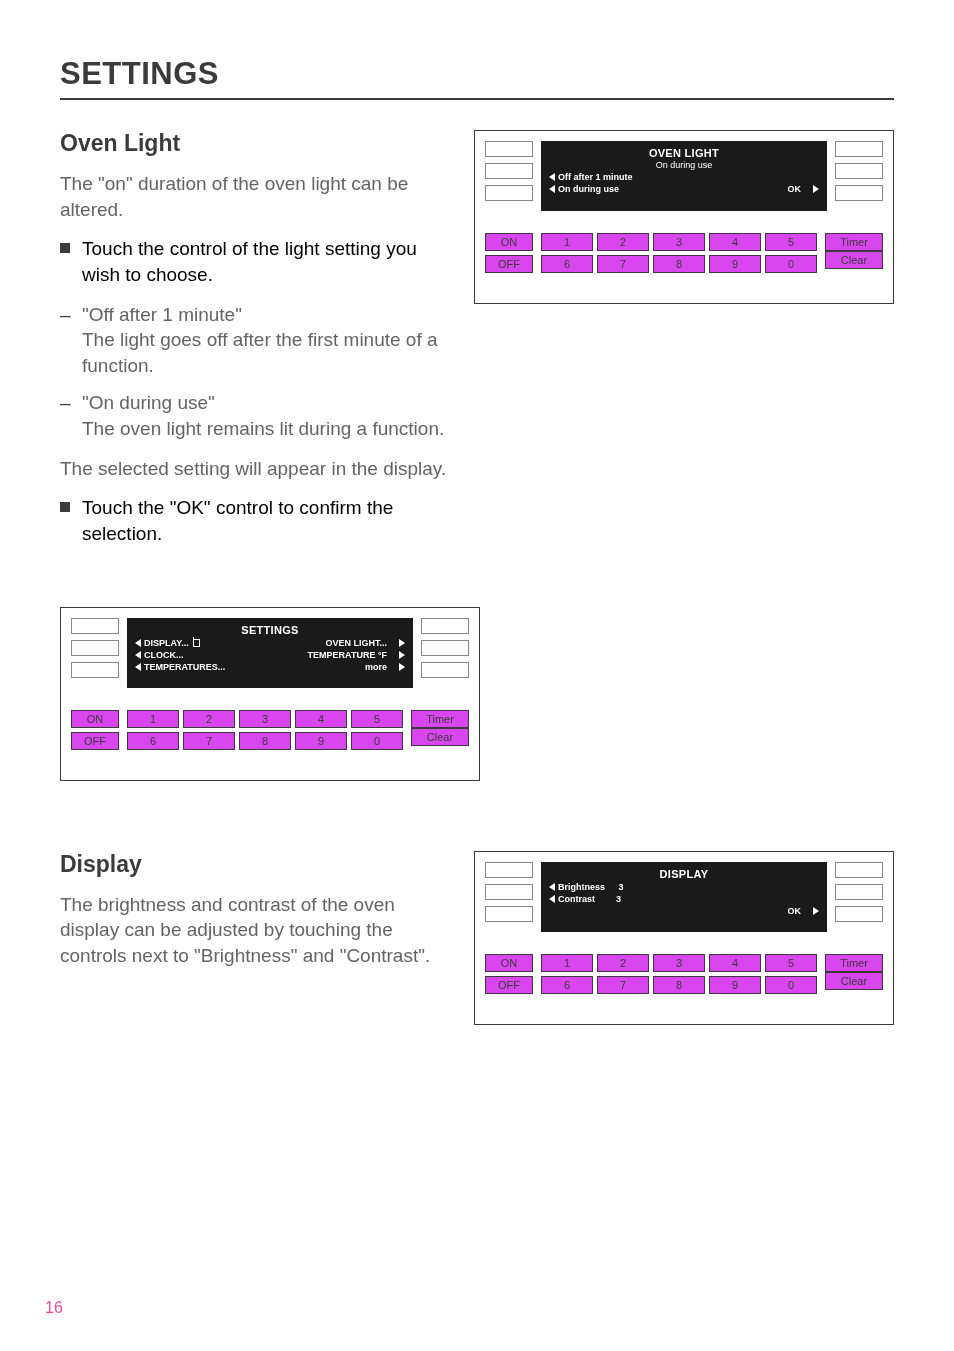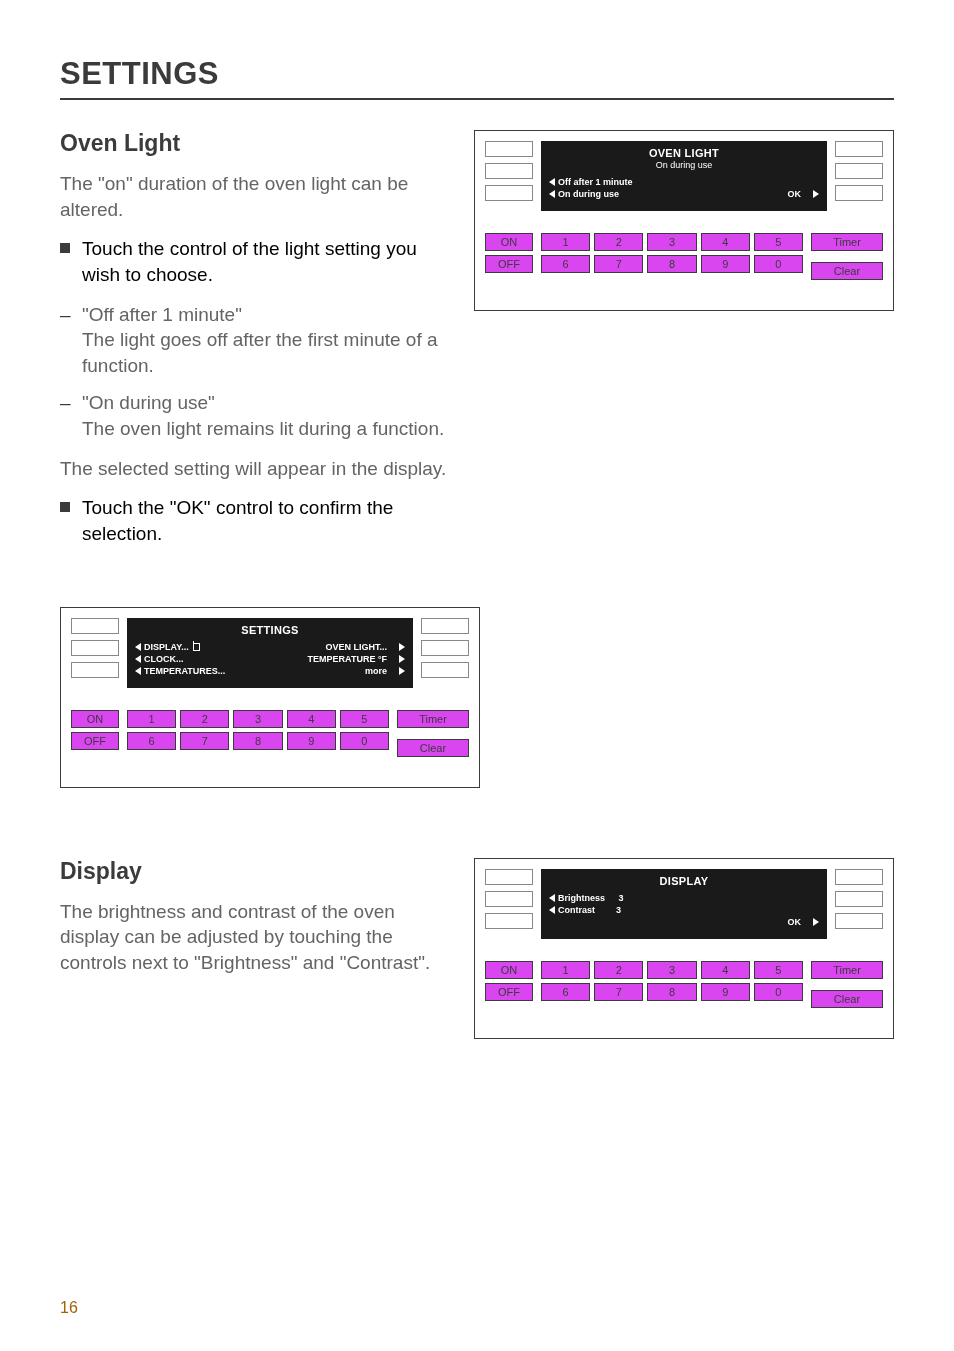--- a/index.html
+++ b/index.html
@@ -59,43 +59,43 @@
   }
   .screen {
     flex: 1; background: #1a1a1a; color: #fff;
     padding: 6px 8px 8px 8px;
     display: flex; flex-direction: column;
     font-family: "Arial Narrow", Arial, sans-serif;
     height: 70px;
   }
   .screen-title { text-align: center; font-size: 11px; font-weight: 700; letter-spacing: 0.3px; }
   .screen-subtitle { text-align: center; font-size: 9px; margin-top: 1px; }
-  .screen-rows { display: flex; flex-direction: column; gap: 2px; margin-top: 2px; flex: 1; justify-content: center; }
+  .screen-rows { display: flex; flex-direction: column; gap: 2px; margin-top: 2px; flex: 1; justify-content: flex-start; }
   .screen-line { display: flex; justify-content: space-between; align-items: center; font-size: 9px; font-weight: 700; }
   .sl-left { display: flex; align-items: center; gap: 3px; }
   .sl-right { display: flex; align-items: center; gap: 12px; }
   .tri-l, .tri-r { display: inline-block; width: 0; height: 0; }
   .tri-l { border-top: 4px solid transparent; border-bottom: 4px solid transparent; border-right: 6px solid #fff; }
   .tri-r { border-top: 4px solid transparent; border-bottom: 4px solid transparent; border-left: 6px solid #fff; }
   .flag { display:inline-block; width:7px; height:8px; border:1px solid #fff; margin-left:1px; position:relative; }
   .flag::after { content:""; position:absolute; left:-1px; top:-3px; width:1px; height:3px; background:#fff; }
 
   .keypad-row { display: flex; gap: 8px; margin-top: 22px; align-items: flex-start; }
   .onoff-stack { display: flex; flex-direction: column; gap: 4px; width: 48px; }
   .key {
     border: 1px solid #3b3b3b; background: #d946ef;
     font-size: 11px; text-align: center; padding: 2px 0;
     color: #3b3b3b; font-weight: 400;
   }
   .num-grid { flex: 1; display: grid; grid-template-columns: repeat(5, 1fr); gap: 4px; }
-  .tc-stack { display: flex; flex-direction: column; gap: 11px; width: 72px; }
+  .tc-stack { display: flex; flex-direction: column; gap: 0; width: 58px; }
 
   .page-num {
-    position: absolute; left: 60px; bottom: 34px;
-    font-size: 16px; color: #a16207;
+    position: absolute; left: 45px; bottom: 34px;
+    font-size: 16px; color: #ec4899;
   }
 </style>
 </head>
 <body>
 
 <div class="page-title">SETTINGS</div>
 
 <div class="section">
   <div class="col-text">
     <div class="sub-title">Oven Light</div>

